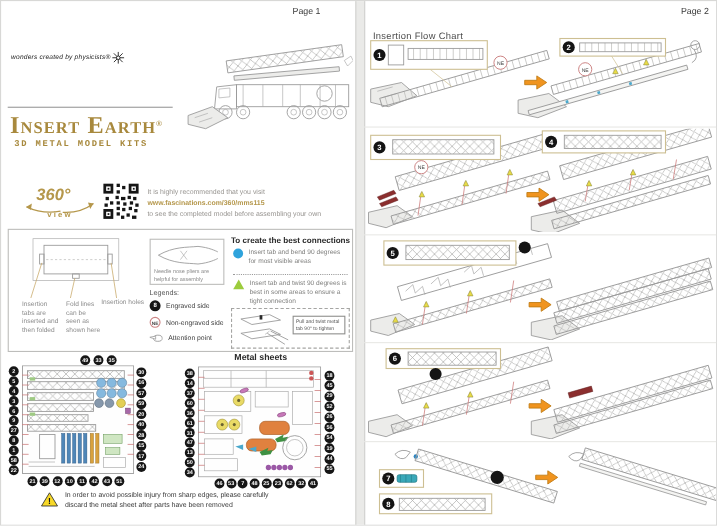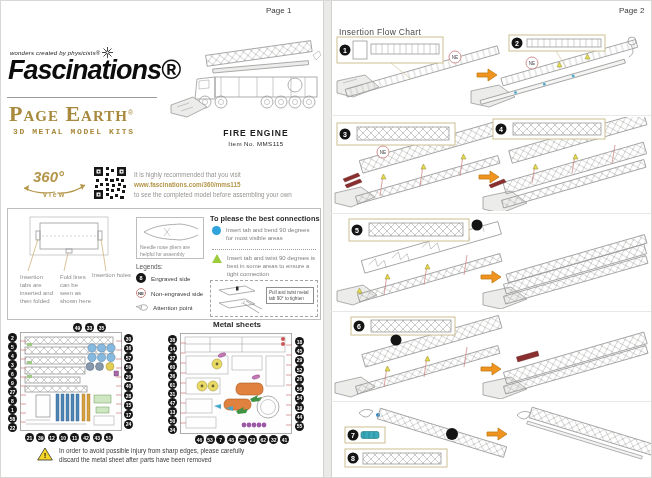--- a/index.html
+++ b/index.html
@@ -76,25 +76,24 @@
 
     <div class="abs pg-label" style="left:265px;top:5px;">Page 1</div>
 
     <div class="abs" style="left:9px;top:46px;display:flex;align-items:center;gap:2px;">
       <span class="tagline">wonders created by physicists®</span>
       <svg width="11" height="11" viewBox="0 0 11 11">
         <path d="M5.5,0 L5.5,11 M0,5.5 L11,5.5 M1.5,1.5 L9.5,9.5 M9.5,1.5 L1.5,9.5" stroke="#1a1a1a" stroke-width="0.8"></path>
         <circle cx="5.5" cy="5.5" r="1.6" fill="#fff" stroke="#1a1a1a" stroke-width="0.8"></circle>
       </svg>
     </div>
-    <div class="abs brand" style="left:7px;top:54px;">Fascinations®</div>
     <div class="abs" style="left:6px;top:96px;width:150px;height:1px;background:#9a9a9a;"></div>
 
     <div class="abs" style="left:8px;top:100px;">
-      <span class="me-word">Page Earth</span><sup style="font-size:7px;color:#a8893d;">®</sup>
+      <span class="me-word">Insert Earth</span><sup style="font-size:7px;color:#a8893d;">®</sup>
     </div>
     <div class="abs me-sub" style="left:12px;top:126px;font-family:Liberation Mono, monospace;">3D METAL MODEL KITS</div>
 
     <svg class="abs" style="left:168px;top:20px;" width="152" height="104" viewBox="0 0 152 104">
       <g transform="rotate(-8 40 44)">
           <rect class="trussr" x="38" y="34" width="106" height="11"></rect>
         </g>
       <g transform="rotate(-5 44 52)">
           <rect class="fillp" x="44" y="48" width="96" height="4"></rect>
         </g>
@@ -113,24 +112,20 @@
       <circle class="ln" cx="126" cy="81" r="6"></circle>
         <circle class="lnt" cx="126" cy="81" r="2.6"></circle>
       <circle class="ln" cx="140" cy="81" r="6"></circle>
         <circle class="lnt" cx="140" cy="81" r="2.6"></circle>
       <circle class="ln" cx="126" cy="64" r="7"></circle>
       <polygon class="fillp" points="2,84 24,76 38,86 18,96 2,92"></polygon>
       <path class="lnt" d="M8,86 l12,-4 M12,90 l12,-4"></path>
       <path class="lnt" d="M144,34 l6,-4 l2,4 l-5,5 z"></path>
     </svg>
 
-    <div class="abs" style="left:205px;top:127px;width:100px;text-align:center;">
-      <div class="prod-name">FIRE ENGINE</div>
-      <div class="prod-item">Item No. MMS115</div>
-    </div>
 
     <svg class="abs" style="left:20px;top:163px;" width="68" height="40" viewBox="0 0 68 40">
       <path class="gold-stroke" d="M3,24 Q18,31 34,28"></path>
       <path class="gold-stroke" d="M36,29 Q52,30 64,21"></path>
       <polygon fill="#b5974b" points="3,24 8,21 7,27"></polygon>
       <polygon fill="#b5974b" points="64,21 59,20 61,26"></polygon>
       <text x="12" y="18" class="gold-text" style="font:bold italic 15px 'Liberation Sans',sans-serif;">360°</text>
       <text x="22" y="33" class="gold-text" style="font:bold 7px 'Liberation Sans',sans-serif;letter-spacing:2px;">view</text>
     </svg>
 
@@ -217,21 +212,21 @@
         <span class="legend-label">Non-engraved side</span>
       </div>
       <div class="abs" style="left:128px;top:94px;display:flex;align-items:center;gap:5px;">
         <svg width="12" height="9" viewBox="0 0 12 9">
           <ellipse class="ln" cx="7.5" cy="4.5" rx="4" ry="2.8"></ellipse>
           <polygon points="0,3.6 5.5,2.6 5.5,5.4" fill="#fff" stroke="#9a9a9a" stroke-width="0.7"></polygon>
         </svg>
         <span class="legend-label">Attention point</span>
       </div>
 
-      <div class="abs sec-title" style="left:202px;top:5px;">To please the best connections</div>
+      <div class="abs sec-title" style="left:202px;top:5px;">To create the best connections</div>
       <div class="abs" style="left:204px;top:17px;width:106px;display:flex;gap:5px;align-items:flex-start;">
         <div class="bullet-blue"></div>
         <div class="small-gray" style="color:#7f7f7d;">Insert tab and bend 90 degrees for most visible areas</div>
       </div>
       <div class="abs dotline" style="left:204px;top:40px;width:104px;"></div>
       <div class="abs" style="left:204px;top:45px;width:106px;display:flex;gap:5px;align-items:flex-start;">
         <div class="tri-green"></div>
         <div class="small-gray" style="color:#7f7f7d;">Insert tab and twist 90 degrees is best in some areas to ensure  a tight connection</div>
       </div>
       <div class="abs dashbox" style="left:202px;top:71px;width:106px;height:35px;">

